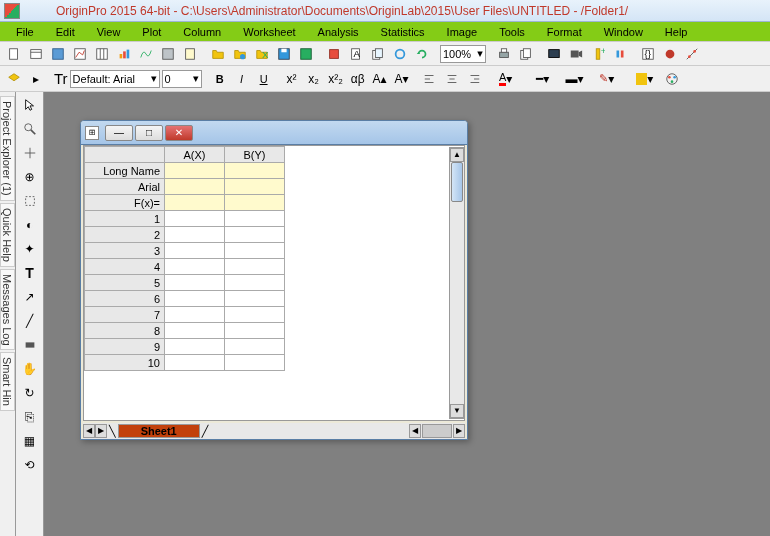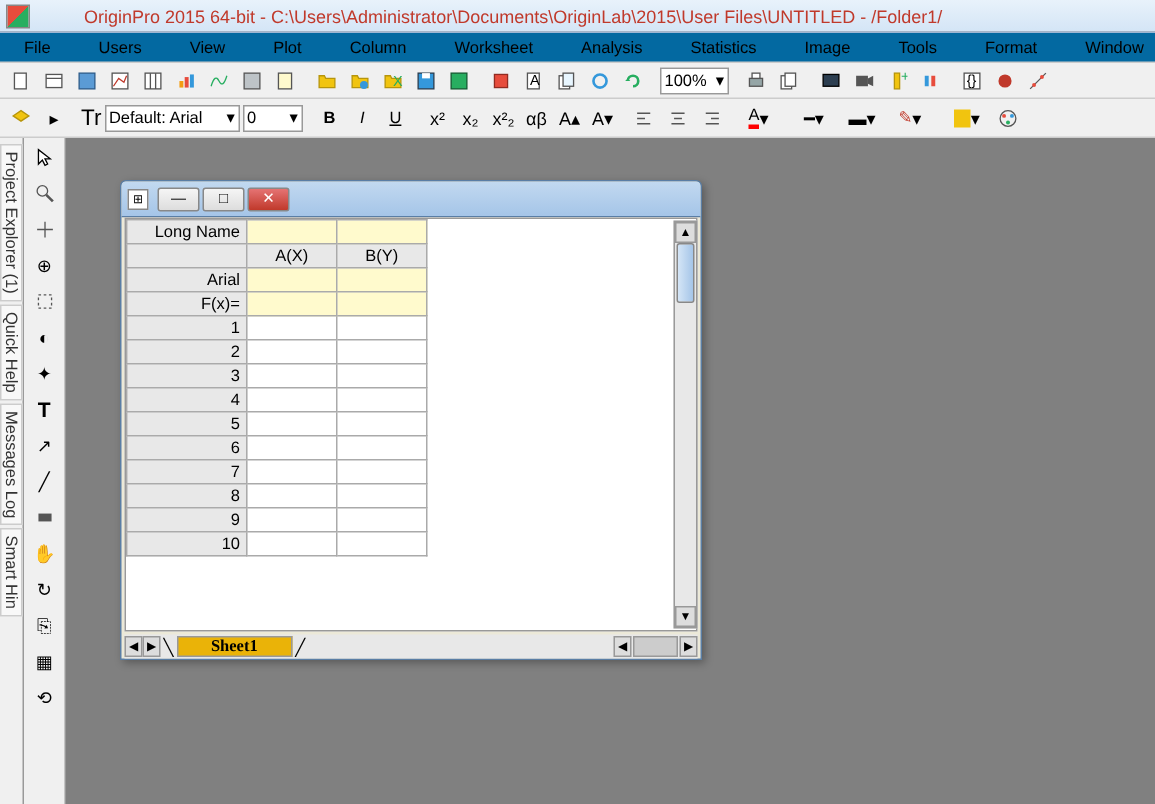--- a/index.html
+++ b/index.html
@@ -1,20 +1,20 @@
 <!DOCTYPE html>
 <html><head>
 <meta charset="utf-8">
 <style>
 *{box-sizing:border-box;margin:0;padding:0;font-family:Tahoma,Arial,sans-serif;font-size:11px;}
 body{background:#808080;width:770px;height:536px;overflow:hidden;position:relative;}
 .titlebar{background:linear-gradient(#e8f2fb,#d4e5f6);height:22px;display:flex;align-items:center;padding:0 4px;border-bottom:1px solid #9db6d4;gap:32px;}
 .titlebar .logo{width:16px;height:16px;background:linear-gradient(135deg,#e74c3c 0%,#e74c3c 50%,#27ae60 50%,#27ae60 100%);margin-right:4px;border:1px solid #888;}
 .titlebar .title{color:#c0392b;font-size:12px;}
-.menubar{background:#0369a1;height:20px;display:flex;align-items:center;padding:0 8px;gap:16px;border-bottom:1px solid #ccc;}
+.menubar{background:#84cc16;height:20px;display:flex;align-items:center;padding:0 8px;gap:6px;border-bottom:1px solid #ccc;}
 .menubar span{padding:2px 8px;cursor:default;}
 .toolbar{background:#f0f0f0;height:24px;display:flex;align-items:center;padding:0 4px;gap:2px;border-bottom:1px solid #ccc;}
 .toolbar.second{height:26px;}
 .tbtn{width:20px;height:20px;border:1px solid transparent;display:flex;align-items:center;justify-content:center;font-size:12px;cursor:default;}
 .tbtn svg{width:14px;height:14px;}
 .tsep{width:4px;}
 .zoom{height:18px;font-size:11px;border:1px solid #999;background:#fff;padding:0 2px;display:flex;align-items:center;}
 .dropdown{height:18px;font-size:11px;border:1px solid #999;background:#fff;padding:0 2px;display:flex;align-items:center;min-width:80px;}
 .workarea{position:absolute;top:92px;left:0;right:0;bottom:0;background:#808080;display:flex;}
 .leftstrip{width:16px;background:#f0f0f0;border-right:1px solid #999;writing-mode:vertical-rl;text-orientation:mixed;font-size:10px;color:#333;padding-top:4px;display:flex;flex-direction:row;}
@@ -32,34 +32,34 @@
 th,td{border:1px solid #aaa;height:16px;font-size:11px;padding:0 2px;}
 th{background:#e8e8e8;text-align:center;font-weight:normal;}
 .rowhead{background:#e8e8e8;text-align:right;padding-right:4px;width:80px;}
 .yellowcell{background:#fffacd;}
 .corner{background:#e8e8e8;width:80px;}
 .vscroll{position:absolute;right:2px;top:26px;width:16px;bottom:20px;background:#e8e8e8;border:1px solid #999;}
 .vscroll .thumb{position:absolute;top:14px;left:1px;right:1px;height:40px;background:linear-gradient(90deg,#d4e5f6,#a5c5e8);border:1px solid #888;border-radius:2px;}
 .vscroll .arr{height:14px;background:#ddd;border:1px solid #999;text-align:center;font-size:8px;line-height:12px;}
 .sheettabs{position:absolute;bottom:0;left:2px;right:2px;height:16px;background:#e8e8e8;display:flex;align-items:center;font-size:11px;}
 .sheettabs .nav{width:12px;height:14px;border:1px solid #999;background:#ddd;text-align:center;font-size:8px;line-height:12px;}
-.sheettabs .tab{background:#eab308;border:1px solid #999;padding:0 22px;height:14px;line-height:12px;font-weight:bold;font-family:Liberation Serif, serif;}
+.sheettabs .tab{background:#c2410c;border:1px solid #999;padding:0 22px;height:14px;line-height:12px;font-weight:bold;}
 .sheettabs .hscroll{flex:1;display:flex;justify-content:flex-end;gap:1px;}
 </style>
 </head>
 <body>
 
 <div class="titlebar">
   <div class="logo"></div>
   <div class="title">OriginPro 2015 64-bit - C:\Users\Administrator\Documents\OriginLab\2015\User Files\UNTITLED - /Folder1/</div>
 </div>
 
 <div class="menubar">
   <span>File</span>
-  <span>Users</span>
+  <span>Edit</span>
   <span>View</span>
   <span>Plot</span>
   <span>Column</span>
   <span>Worksheet</span>
   <span>Analysis</span>
   <span>Statistics</span>
   <span>Image</span>
   <span>Tools</span>
   <span>Format</span>
   <span>Window</span>
@@ -368,31 +368,31 @@
   <div class="book-titlebar">
     <div class="bicon">⊞</div>
     <div class="winbtn">—</div>
     <div class="winbtn">□</div>
     <div class="winbtn close">✕</div>
   </div>
   <div class="sheet">
     <table>
       <tbody>
           <tr>
-            <td class="rowhead">Long Name</td>
-            <td class="yellowcell"></td>
-            <td class="yellowcell"></td>
-            <td style="border:none"></td>
-          </tr>
-      <tr>
         <th class="corner"></th>
         <th style="width:60px">A(X)</th>
         <th style="width:60px">B(Y)</th>
         <th style="border:none;background:#fff"></th>
       </tr>
+      <tr>
+            <td class="rowhead">Long Name</td>
+            <td class="yellowcell"></td>
+            <td class="yellowcell"></td>
+            <td style="border:none"></td>
+          </tr>
       <tr>
             <td class="rowhead">Arial</td>
             <td class="yellowcell"></td>
             <td class="yellowcell"></td>
             <td style="border:none"></td>
           </tr>
       <tr>
             <td class="rowhead">F(x)=</td>
             <td class="yellowcell"></td>
             <td class="yellowcell"></td>

